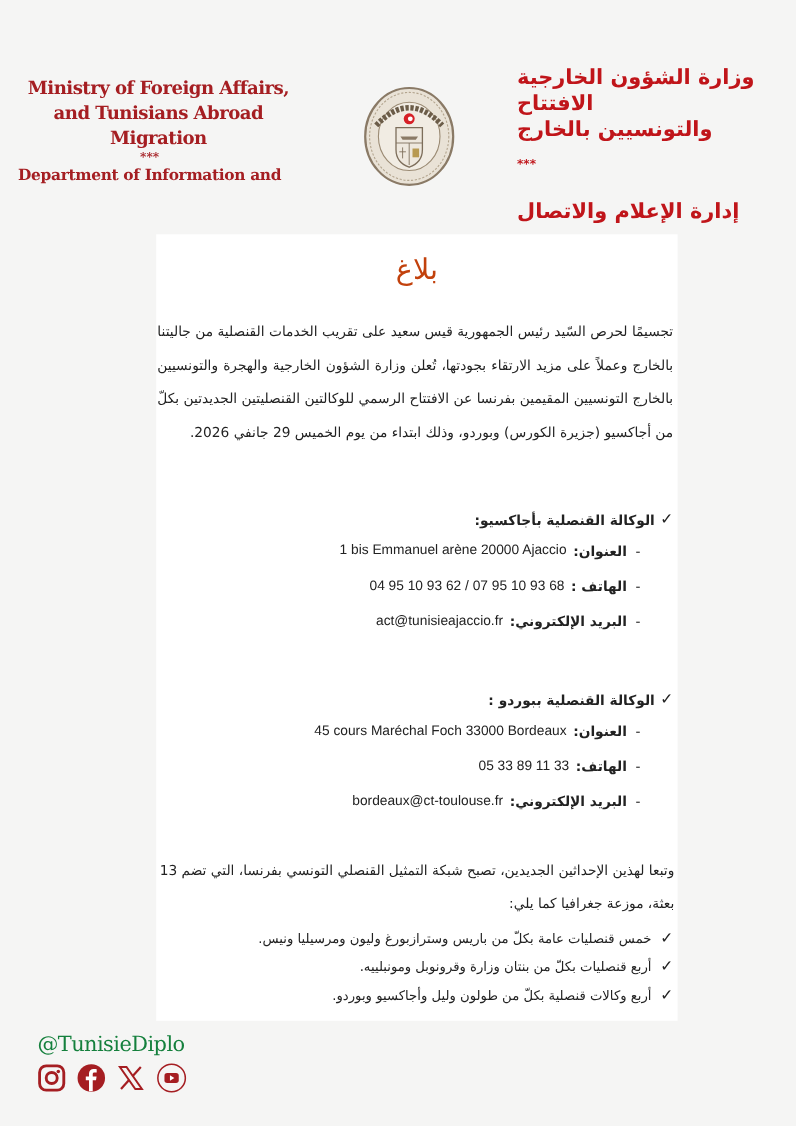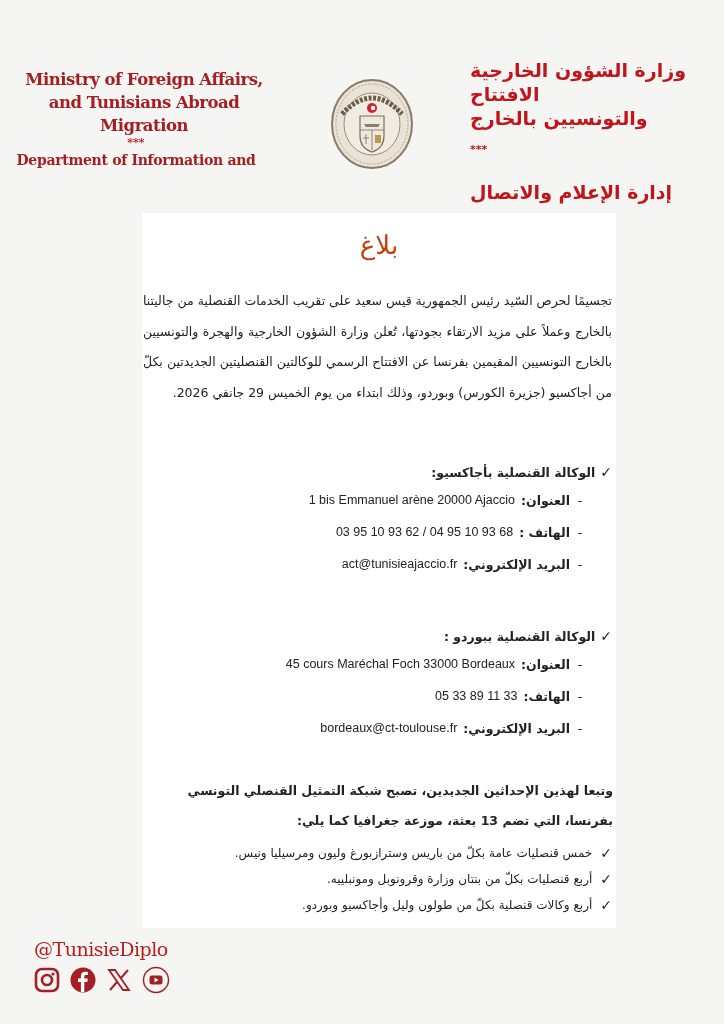--- a/index.html
+++ b/index.html
@@ -48,32 +48,32 @@
     font-size: 12.5px; color: #222;
   }
   .agency .head { font-weight: bold; display: flex; align-items: center; gap: 5px; height: 24px; }
   .check { font-size: 14px; font-weight: normal; color: #222; }
   .agency .row { display: flex; align-items: center; height: 32px; padding-right: 22px; }
   .agency .dash { width: 20px; text-align: center; }
   .agency .lbl { font-weight: bold; margin-left: 6px; }
   .agency .val { direction: ltr; unicode-bidi: embed; font-family: "Liberation Sans", sans-serif; font-size: 12.5px; }
   .closing {
     position: absolute; left: 143px; top: 776px; width: 470px;
-    direction: rtl; text-align: right; font-size: 12.5px; line-height: 30px; color: #222; font-weight: bold;
+    direction: rtl; text-align: right; font-size: 12.5px; line-height: 30px; color: #222;
   }
   .bullets {
     position: absolute; right: 112px; top: 840px; width: 440px; direction: rtl;
     font-size: 12px; color: #222;
   }
   .bullets .item { display: flex; align-items: center; gap: 8px; height: 26px; }
   .social {
     position: absolute; left: 34px; top: 938px;
   }
   .handle {
-    font-family: "DejaVu Serif", serif; color: #b91c1c; font-size: 19px; letter-spacing: -0.5px;
+    font-family: "DejaVu Serif", serif; color: #15803d; font-size: 19px; letter-spacing: -0.5px;
   }
   .icons { display: flex; gap: 10px; margin-top: 6px; align-items: center; }
   .icons span { display: inline-flex; }
 </style>
 </head>
 <body>
 
 <div class="header-en">
   <div class="l1">Ministry of Foreign Affairs,</div>
   <div class="l1">and Tunisians Abroad</div>
@@ -119,21 +119,21 @@
     <span>الوكالة القنصلية بأجاكسيو:</span>
   </div>
   <div class="row">
     <span class="dash">-</span>
     <span class="lbl">العنوان:</span>
     <span class="val">1 bis Emmanuel arène 20000 Ajaccio</span>
   </div>
   <div class="row">
     <span class="dash">-</span>
     <span class="lbl">الهاتف :</span>
-    <span class="val">03 95 10 93 62 /  04 95 10 93 68</span>
+    <span class="val">04 95 10 93 62 /  07 95 10 93 68</span>
   </div>
   <div class="row">
     <span class="dash">-</span>
     <span class="lbl">البريد الإلكتروني:</span>
     <span class="val">act@tunisieajaccio.fr</span>
   </div>
 </div>
 
 <div class="agency" style="top:624px;">
   <div class="head">

